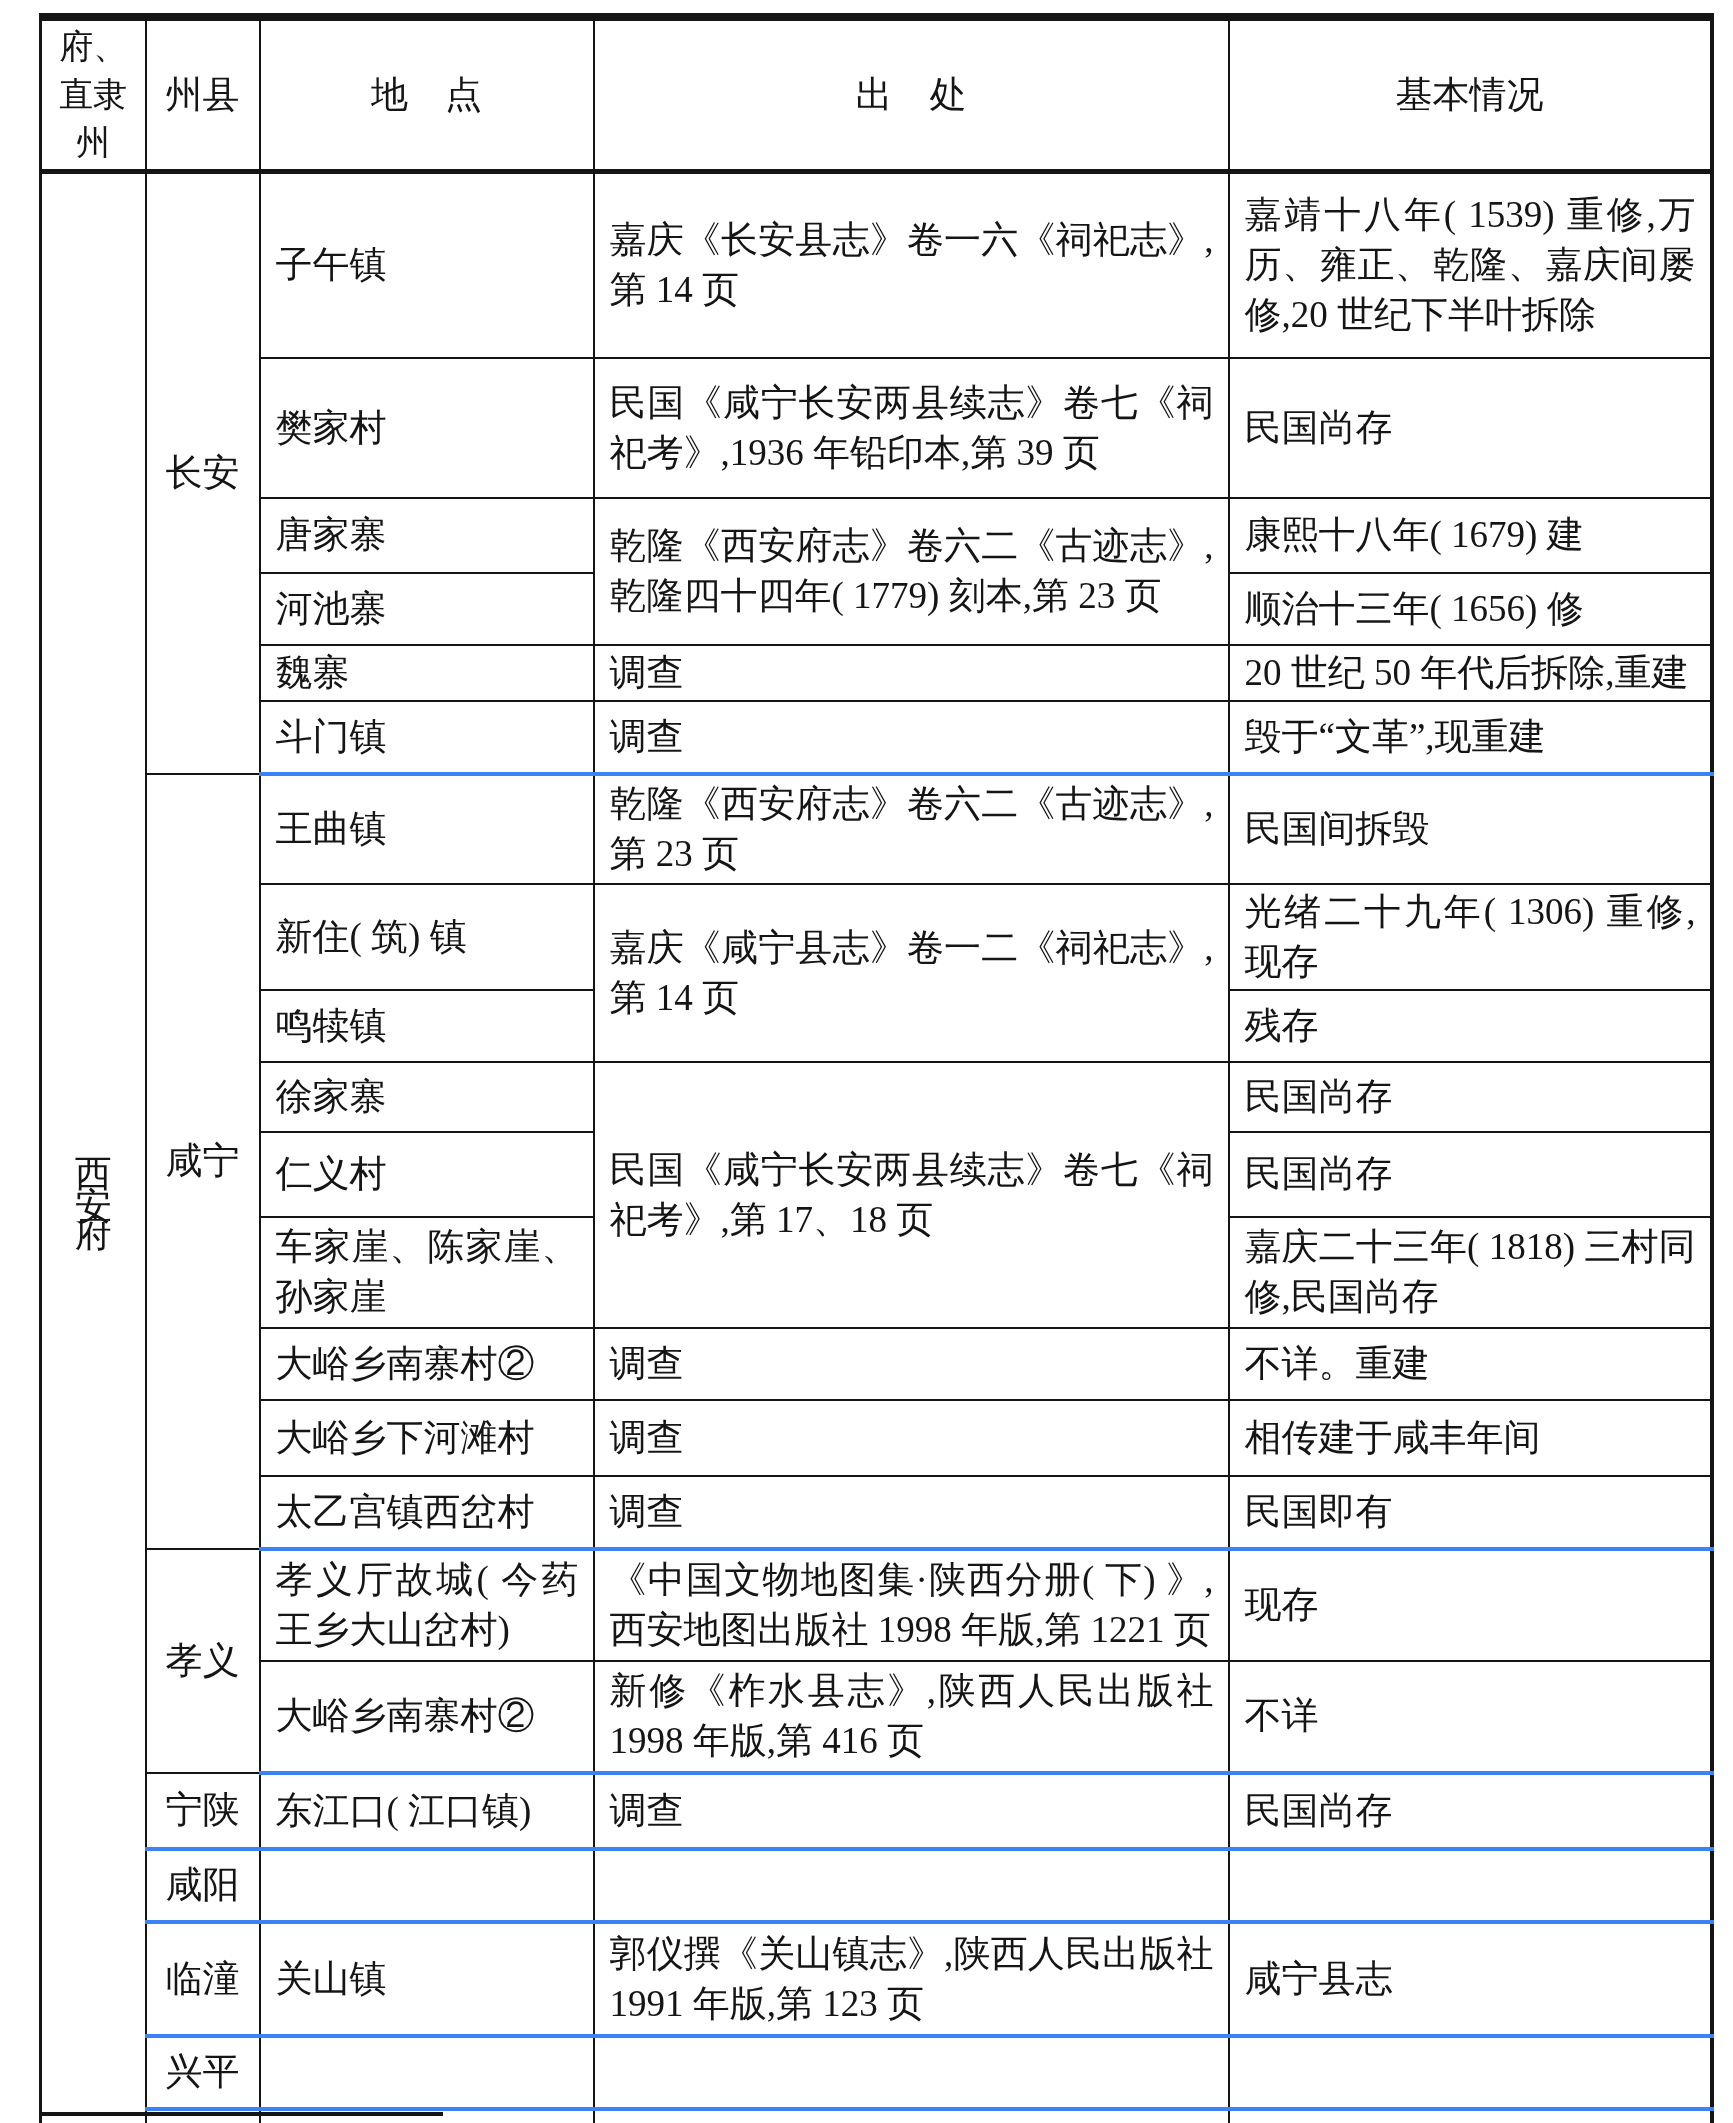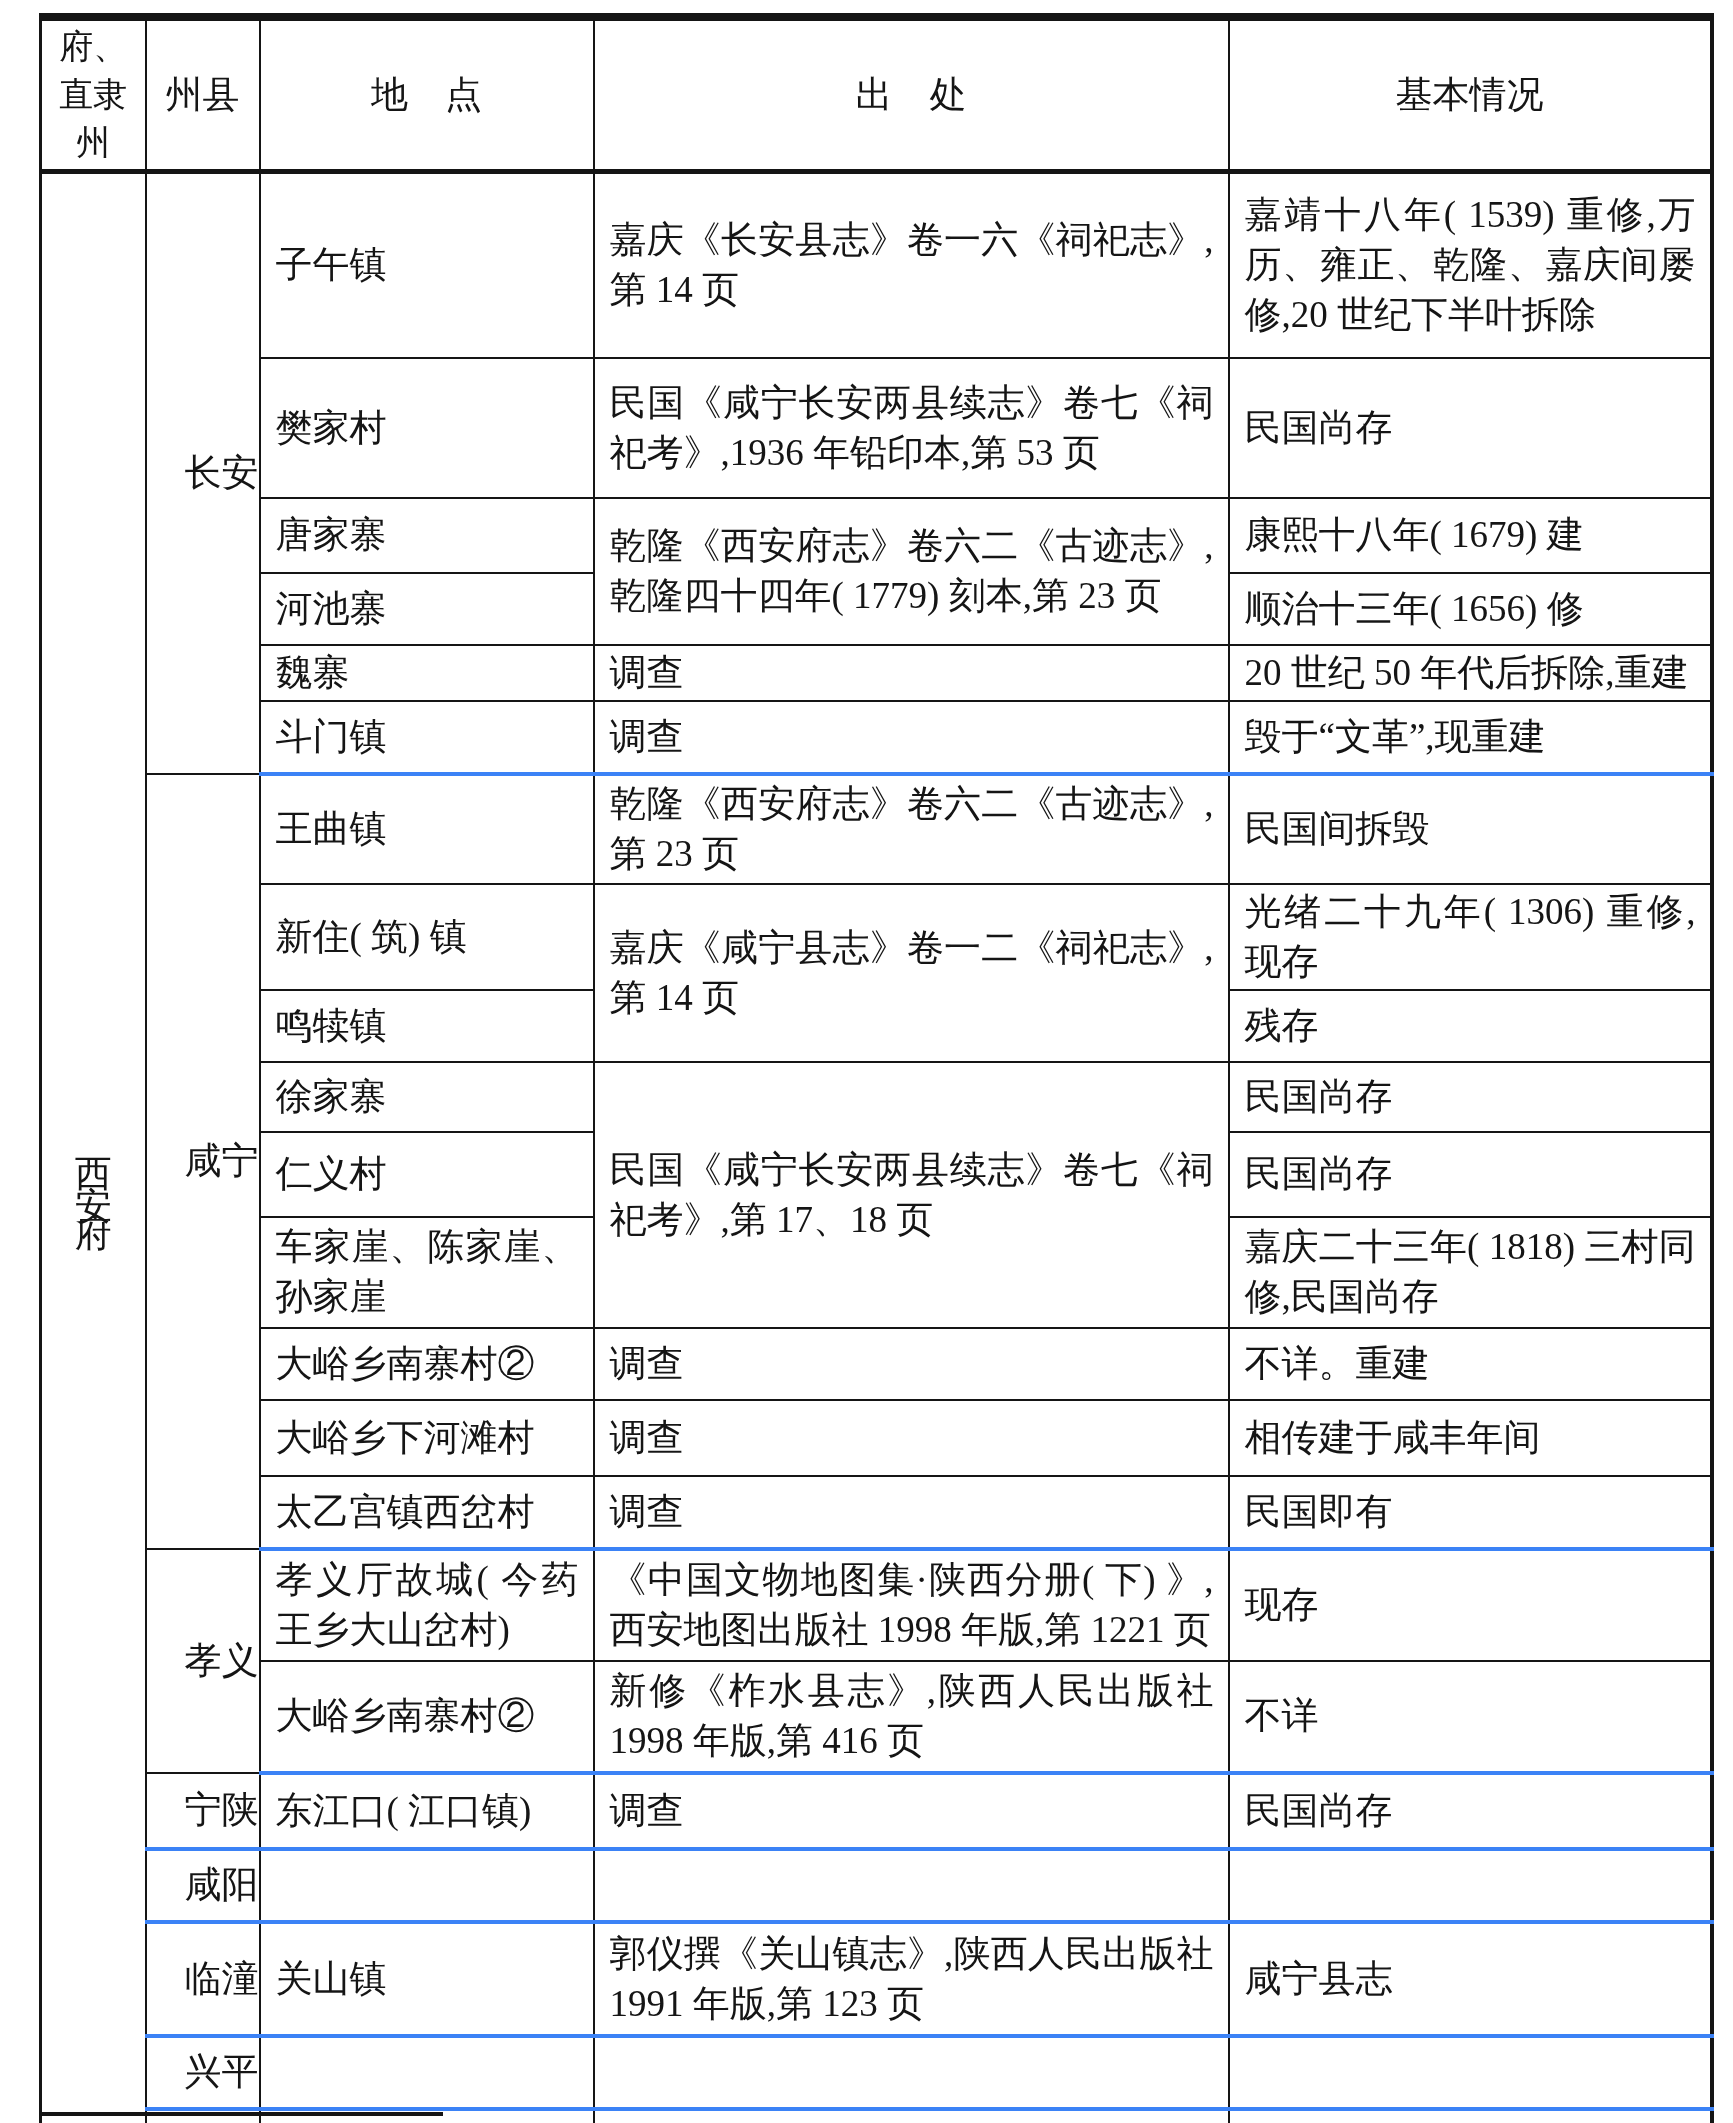--- a/index.html
+++ b/index.html
@@ -41,21 +41,21 @@
   }
   tr.header-row td.hdr-prefecture {
     font-size: 34px;
     word-break: break-all;
     line-height: 48px;
   }
   tr.group-end td {
     border-bottom: 4px solid #3b82f6;
   }
   td.county {
-    text-align: right;
+    text-align: center;
     padding: 2px 0;
   }
   td.prefecture-cell {
     text-align: center;
     padding: 0;
   }
   .vtext {
     display: inline-block;
     writing-mode: vertical-rl;
     text-orientation: upright;
@@ -100,21 +100,21 @@
     <td class="prefecture-cell" rowspan="22">
       <div class="vtext">西安府</div>
     </td>
     <td class="county" rowspan="6">长安</td>
     <td class="jl">子午镇</td>
     <td class="jl">嘉庆《长安县志》卷一六《祠祀志》,第 14 页</td>
     <td class="jl">嘉靖十八年( 1539) 重修,万历、雍正、乾隆、嘉庆间屡修,20 世纪下半叶拆除</td>
   </tr>
   <tr style="height:140px">
     <td class="jl">樊家村</td>
-    <td class="jl">民国《咸宁长安两县续志》卷七《祠祀考》,1936 年铅印本,第 53 页</td>
+    <td class="jl">民国《咸宁长安两县续志》卷七《祠祀考》,1936 年铅印本,第 39 页</td>
     <td class="jl">民国尚存</td>
   </tr>
   <tr style="height:75px">
     <td class="jl">唐家寨</td>
     <td class="jl" rowspan="2">乾隆《西安府志》卷六二《古迹志》,乾隆四十四年( 1779) 刻本,第 23 页</td>
     <td class="jl">康熙十八年( 1679) 建</td>
   </tr>
   <tr style="height:72px">
     <td class="jl">河池寨</td>
     <td class="jl">顺治十三年( 1656) 修</td>

